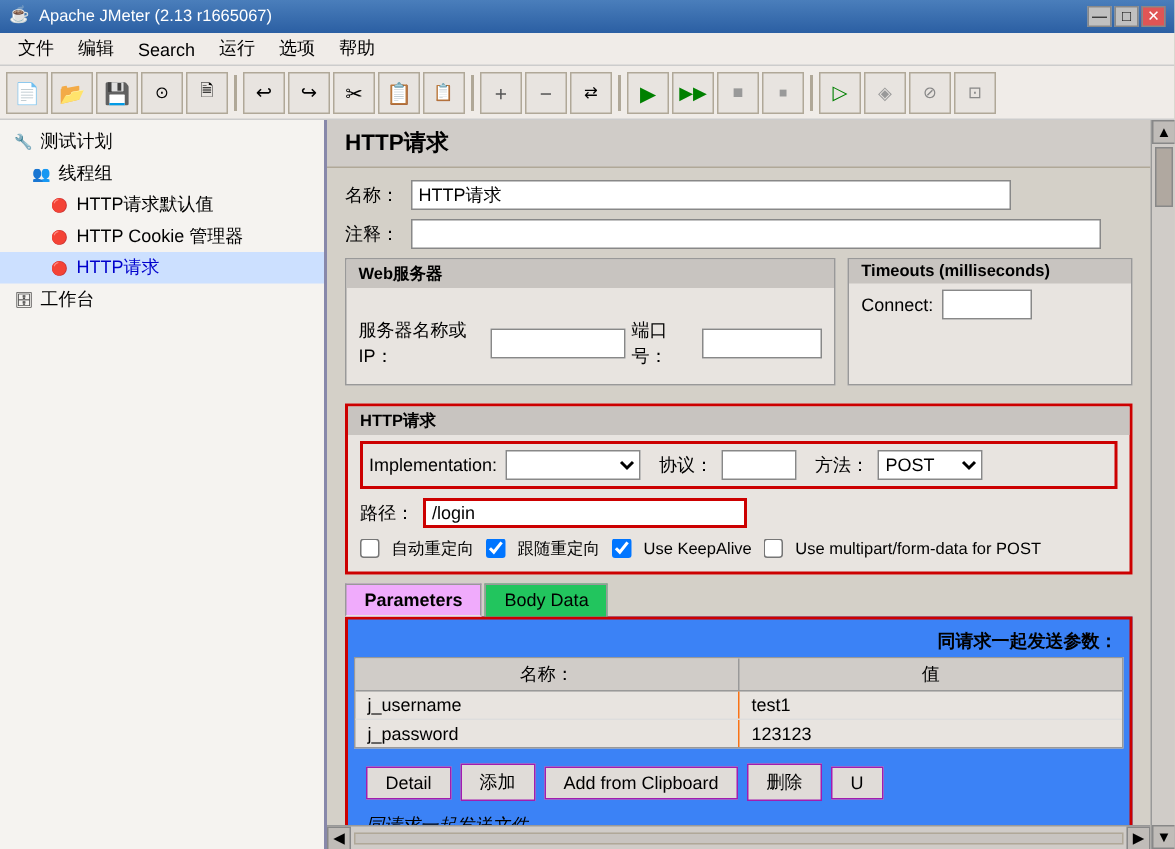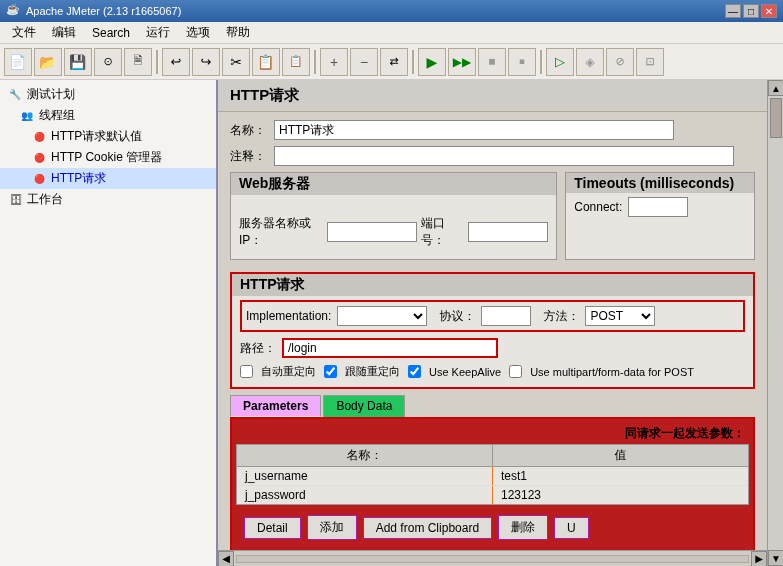--- a/index.html
+++ b/index.html
@@ -110,21 +110,21 @@
     .section-box {
       border: 1px solid #999;
       background: #e8e4e0;
       margin-bottom: 6px;
       padding: 4px 8px;
     }
     .section-title-bar {
       background: #c8c4c0;
       margin: -4px -8px 4px -8px;
       padding: 2px 8px;
-      font-size: 14px;
+      font-size: 11px;
       font-weight: bold;
     }
 
     
     .highlight-box {
       border: 2px solid #cc0000 !important;
     }
 
     .two-col { display: flex; gap: 8px; }
 
@@ -135,21 +135,21 @@
     .checkbox-row { display: flex; align-items: center; gap: 8px; margin-bottom: 4px; }
     .checkbox-row label { font-size: 11px; }
 
     
     .tabs { display: flex; margin-bottom: 0; }
     .tab {
       padding: 3px 12px; border: 1px solid #999; background: #22c55e;
       cursor: pointer; font-size: 12px; border-bottom: none; margin-right: 2px;
     }
     .tab.active { background: #f0abfc; border-bottom: 1px solid #e8e4e0; font-weight: bold; text-align: right; }
-    .tab-content { border: 1px solid #999; padding: 4px; background: #b91c1c; }
+    .tab-content { border: 1px solid #999; padding: 4px; background: #3b82f6; }
 
     
     .params-section {
       border: 1px solid #999;
       background: #e8e4e0;
       margin-bottom: 4px;
     }
     .params-header {
       background: #d0ccc8;
       display: flex;

